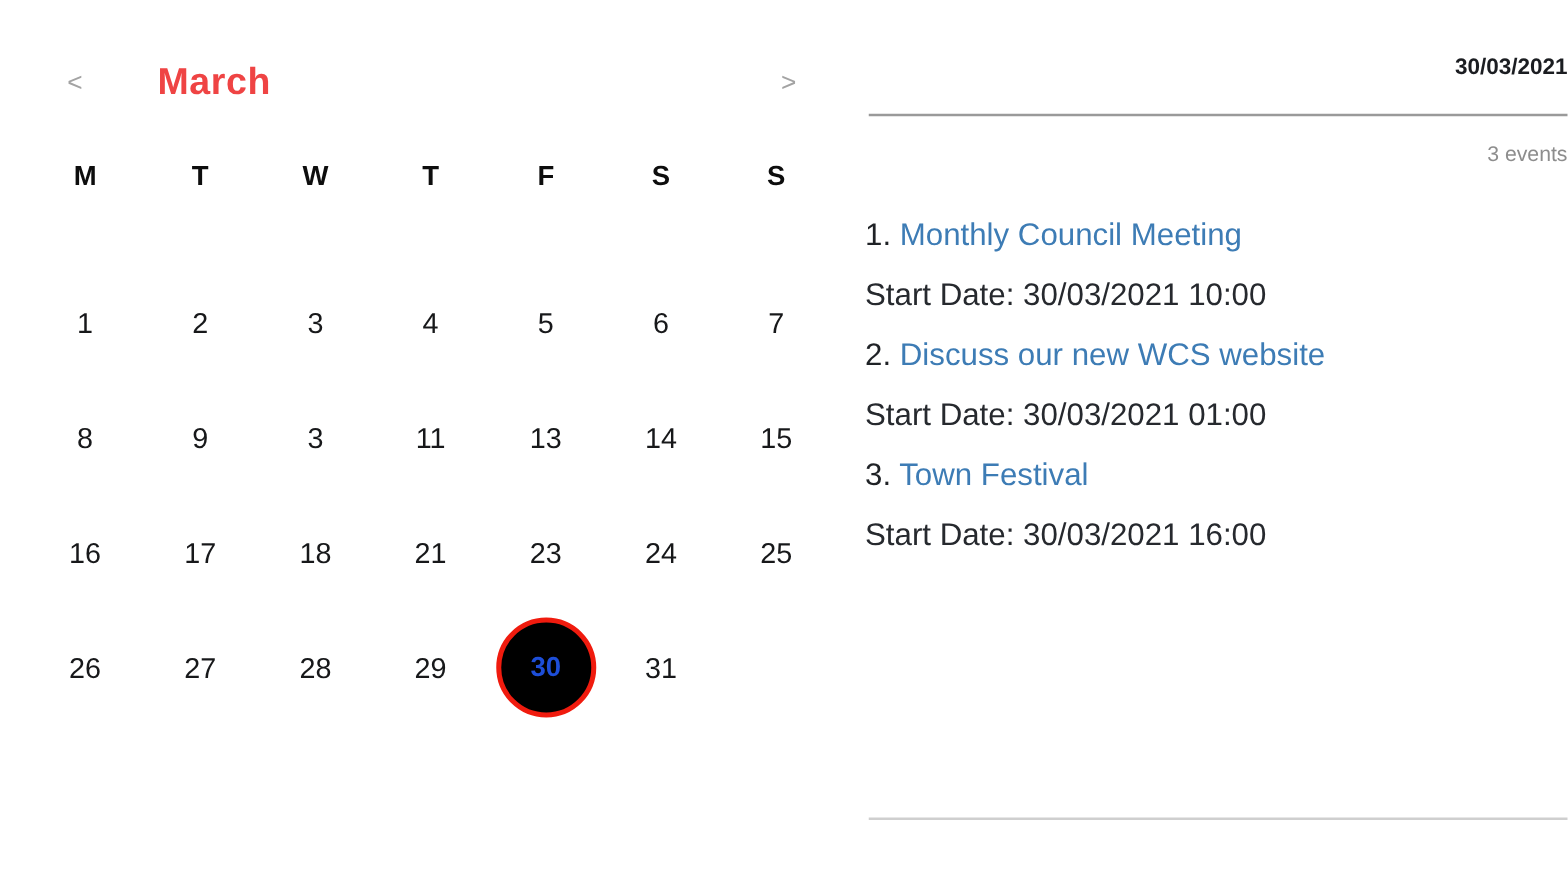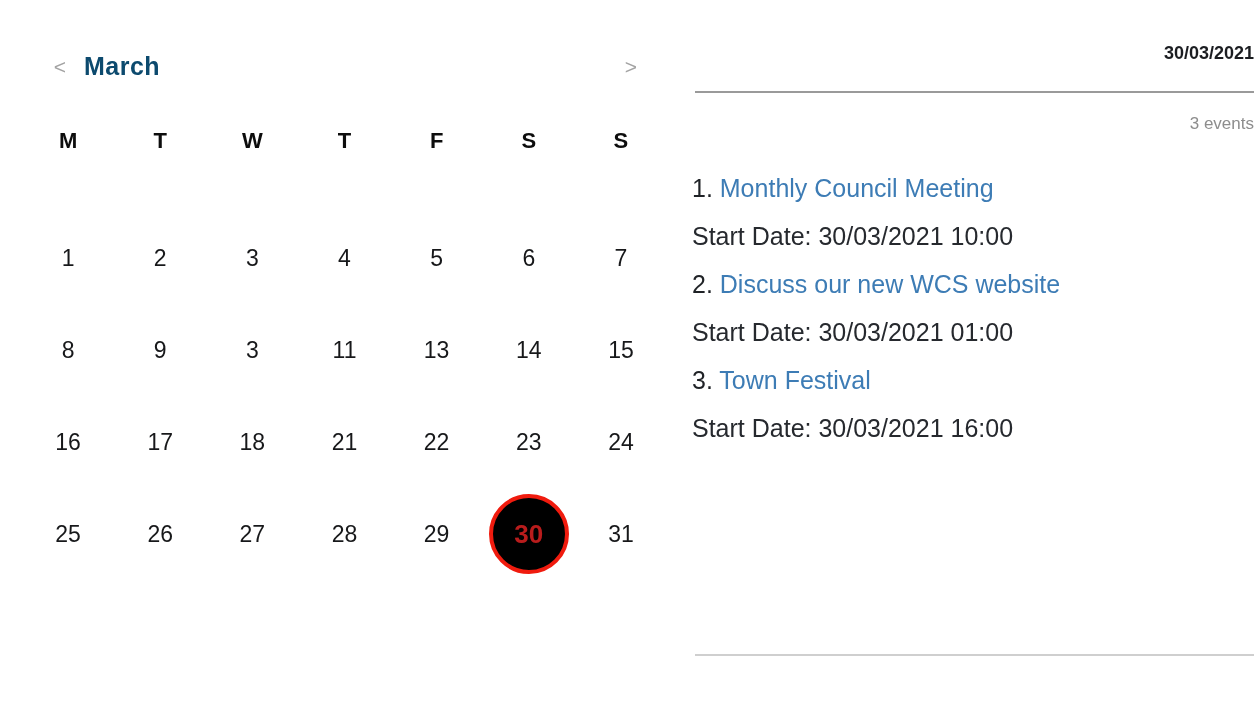--- a/index.html
+++ b/index.html
@@ -51,24 +51,25 @@
     color: #a3a3a3;
     cursor: pointer;
     user-select: none;
     line-height: 1;
   }
   #prev-month-button { margin-left: 36px; }
   #next-month-button { margin-left: auto; margin-right: 28px; }
 
   #month-title {
     font-family: "Liberation Sans", sans-serif;
-    font-size: 25px;
+    font-size: 30px;
     font-weight: bold;
     letter-spacing: 0.5px;
-    color: #0c4a6e;
+    color: #ef4444;
+    margin-left: 42px;
     line-height: 1;
   }
 
   #weekday-row {
     position: absolute;
     left: 22px;
     top: 130px;
     width: 645px;
     display: grid;
     grid-template-columns: repeat(7, 1fr);
@@ -102,23 +103,23 @@
     color: #17181a;
     cursor: pointer;
     user-select: none;
   }
   .day-cell .day-num {
     position: relative;
     z-index: 2;
     line-height: 1;
   }
   .day-cell.selected .day-num {
-    color: #b91c1c;
+    color: #1d4ed8;
     font-weight: bold;
-    font-size: 26px;
+    font-size: 22px;
   }
   .day-cell.selected::before {
     content: "";
     position: absolute;
     width: 72px;
     height: 72px;
     border-radius: 50%;
     background: #000000;
     border: 4px solid #f01b0e;
     top: 50%;
@@ -280,23 +281,20 @@
         <div class="day-cell">
           <span class="day-num">17</span>
         </div>
         <div class="day-cell">
           <span class="day-num">18</span>
         </div>
         <div class="day-cell">
           <span class="day-num">21</span>
         </div>
         <div class="day-cell">
-          <span class="day-num">22</span>
-        </div>
-        <div class="day-cell">
           <span class="day-num">23</span>
         </div>
         <div class="day-cell">
           <span class="day-num">24</span>
         </div>
         <div class="day-cell">
           <span class="day-num">25</span>
         </div>
         <div class="day-cell">
           <span class="day-num">26</span>

